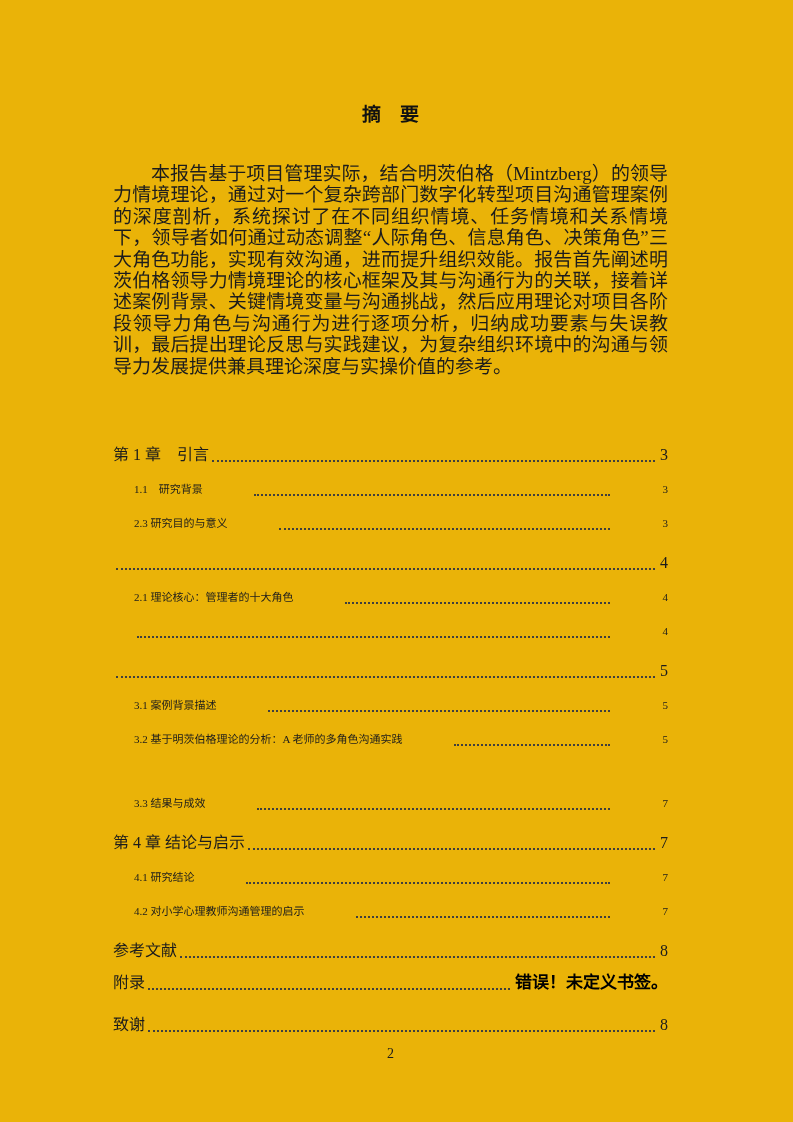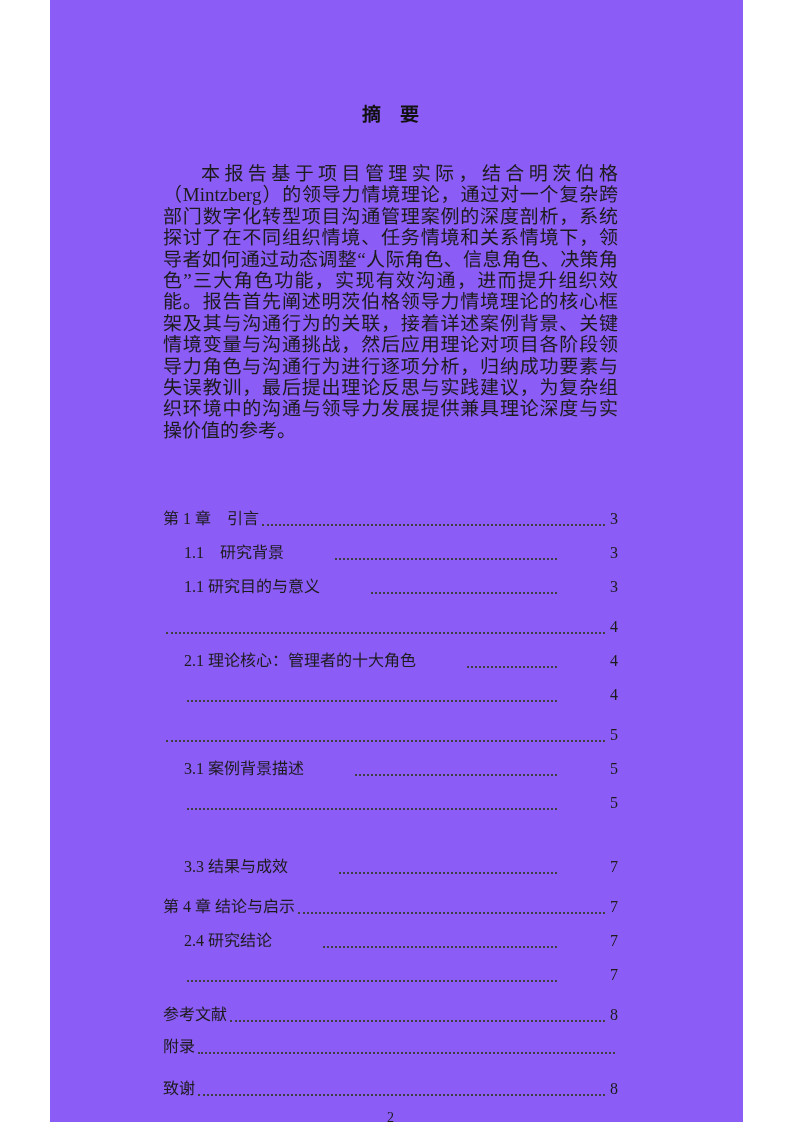--- a/index.html
+++ b/index.html
@@ -2,24 +2,24 @@
 <html lang="zh-CN"><head>
 <meta charset="utf-8">
 <style>
   html, body {
     margin: 0;
     padding: 0;
     background: #ffffff;
   }
   .page {
     position: relative;
-    width: 693px;
+    width: 793px;
     height: 1122px;
     margin: 0 auto;
-    background: #8b5cf6;
+    background: #eab308;
     box-sizing: border-box;
     padding: 0 125px 0 113px;
     overflow: hidden;
     font-family: "Liberation Serif", "DejaVu Serif", serif;
     color: #1c1c1c;
   }
   .doc-title {
     margin: 103px 0 0 0;
     text-align: center;
     font-size: 19px;
@@ -45,21 +45,21 @@
     display: flex;
     align-items: flex-end;
     height: 28px;
     cursor: pointer;
   }
   .toc-row.lvl1 {
     font-size: 16px;
     margin-top: 12px;
   }
   .toc-row.lvl2 {
-    font-size: 16px;
+    font-size: 11px;
     margin-top: 6px;
     padding-left: 21px;
     gap: 48px;
   }
   .toc-row:first-child { margin-top: 0; }
   .toc-row.gap-before { margin-top: 36px; }
   .toc-row:nth-child(14) { }
   .toc-row:nth-child(15) { margin-top: 4px; }
   .toc-row:nth-child(16) { margin-top: 14px; }
   .toc-label {
@@ -105,21 +105,21 @@
     <span class="toc-label">第 1 章　引言</span>
     <span class="toc-leader"></span>
     <span class="toc-page">3</span>
   </div>
       <div class="toc-row lvl2">
     <span class="toc-label">1.1　研究背景</span>
     <span class="toc-leader"></span>
     <span class="toc-page">3</span>
   </div>
       <div class="toc-row lvl2">
-    <span class="toc-label">1.1 研究目的与意义</span>
+    <span class="toc-label">2.3 研究目的与意义</span>
     <span class="toc-leader"></span>
     <span class="toc-page">3</span>
   </div>
       <div class="toc-row lvl1">
     <span class="toc-leader"></span>
     <span class="toc-page">4</span>
   </div>
       <div class="toc-row lvl2">
     <span class="toc-label">2.1 理论核心：管理者的十大角色</span>
     <span class="toc-leader"></span>
@@ -132,50 +132,53 @@
       <div class="toc-row lvl1">
     <span class="toc-leader"></span>
     <span class="toc-page">5</span>
   </div>
       <div class="toc-row lvl2">
     <span class="toc-label">3.1 案例背景描述</span>
     <span class="toc-leader"></span>
     <span class="toc-page">5</span>
   </div>
       <div class="toc-row lvl2">
+    <span class="toc-label">3.2 基于明茨伯格理论的分析：A 老师的多角色沟通实践</span>
     <span class="toc-leader"></span>
     <span class="toc-page">5</span>
   </div>
       <div class="toc-row lvl2 gap-before">
     <span class="toc-label">3.3 结果与成效</span>
     <span class="toc-leader"></span>
     <span class="toc-page">7</span>
   </div>
       <div class="toc-row lvl1">
     <span class="toc-label">第 4 章 结论与启示</span>
     <span class="toc-leader"></span>
     <span class="toc-page">7</span>
   </div>
       <div class="toc-row lvl2">
-    <span class="toc-label">2.4 研究结论</span>
+    <span class="toc-label">4.1 研究结论</span>
     <span class="toc-leader"></span>
     <span class="toc-page">7</span>
   </div>
       <div class="toc-row lvl2">
+    <span class="toc-label">4.2 对小学心理教师沟通管理的启示</span>
     <span class="toc-leader"></span>
     <span class="toc-page">7</span>
   </div>
       <div class="toc-row lvl1">
     <span class="toc-label">参考文献</span>
     <span class="toc-leader"></span>
     <span class="toc-page">8</span>
   </div>
       <div class="toc-row lvl1">
     <span class="toc-label">附录</span>
     <span class="toc-leader"></span>
+    <span class="toc-page error">错误！未定义书签。</span>
   </div>
       <div class="toc-row lvl1">
     <span class="toc-label">致谢</span>
     <span class="toc-leader"></span>
     <span class="toc-page">8</span>
   </div>
     </nav>
 
   <div class="page-footer">
     <span>2</span>

